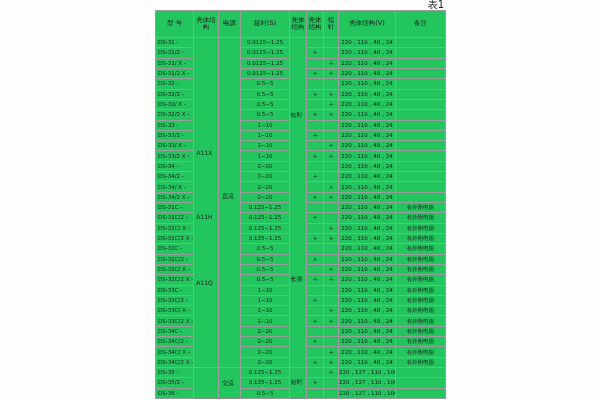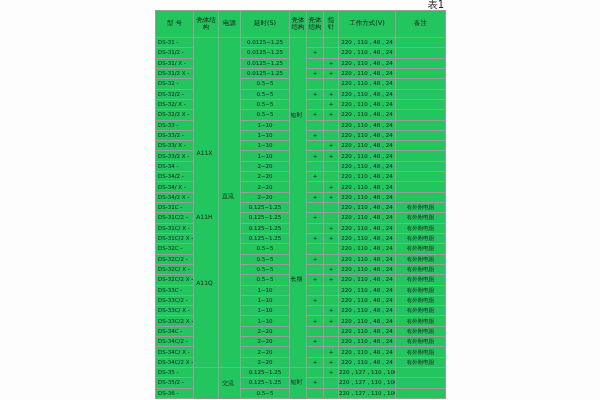--- a/index.html
+++ b/index.html
@@ -44,21 +44,21 @@
       </colgroup>
       <thead>
         <tr>
             <th>型 号</th>
             <th>壳体结构</th>
             <th>电源</th>
             <th>延时(S)</th>
             <th>壳体结构</th>
             <th>壳体结构</th>
             <th>指针</th>
-            <th>工作方式(V)</th>
+            <th>壳体结构(V)</th>
             <th>备注</th>
           </tr>
       </thead>
       <tbody>
           <tr>
             <td class="model">DS-31 -</td>
             <td class="mcol"></td>
             <td class="mcol"></td>
             <td>0.0125~1.25</td>
             <td class="mcol"></td>

